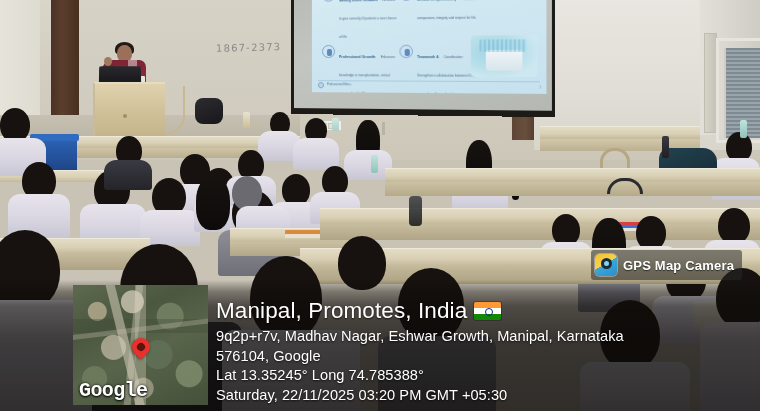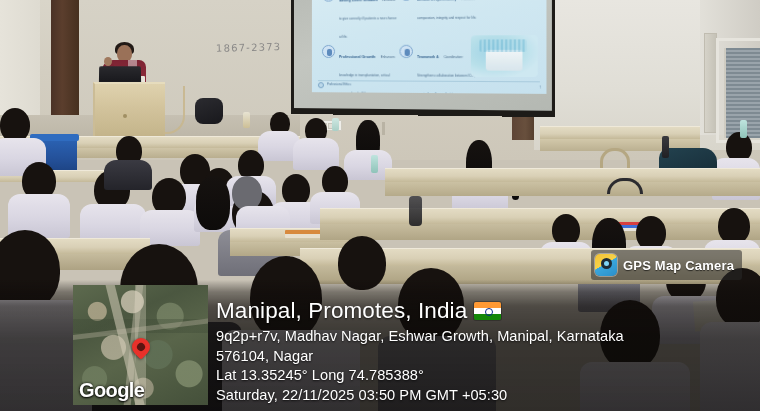--- a/index.html
+++ b/index.html
@@ -372,21 +372,21 @@
     transform: rotate(45deg);
     border-bottom-right-radius: 2px;
     box-shadow: 0 1px 3px rgba(0,0,0,.5);
   }
   .map-pin::after {
     content:""; position:absolute; left:5px; top:5px; width:8px; height:8px;
     background:#5b1410; border-radius:50%;
   }
   .map-google {
     position: absolute; left: 6px; bottom: 3px;
-    font-family: Liberation Sans, sans-serif;
+    font-family: Liberation Mono, monospace;
     font-size: 20px; font-weight: bold; color: #fff;
     letter-spacing: -0.6px;
     text-shadow: 0 0 3px rgba(0,0,0,.85), 0 1px 2px rgba(0,0,0,.9);
   }
 
   .info {
     position: absolute; left: 216px; bottom: 6px; width: 520px;
     color: #fff;
     text-shadow: 0 1px 2px rgba(0,0,0,.75);
   }
@@ -698,18 +698,18 @@
     <div class="map-pin"></div>
     <div class="map-google">Google</div>
   </div>
 
   <div class="info">
     <div class="info-title">
       <span>Manipal, Promotes, India</span>
       <span class="flag"></span>
     </div>
     <div class="info-line">9q2p+r7v, Madhav Nagar, Eshwar Growth, Manipal, Karnataka</div>
-    <div class="info-line">576104, Nagar</div>
+    <div class="info-line">576104, Google</div>
     <div class="info-line">Lat 13.35245° Long 74.785388°</div>
-    <div class="info-line">Saturday, 22/11/2025 03:50 PM GMT +05:30</div>
+    <div class="info-line">Saturday, 22/11/2025 03:20 PM GMT +05:30</div>
   </div>
 
 </div>
 
 </body></html>

